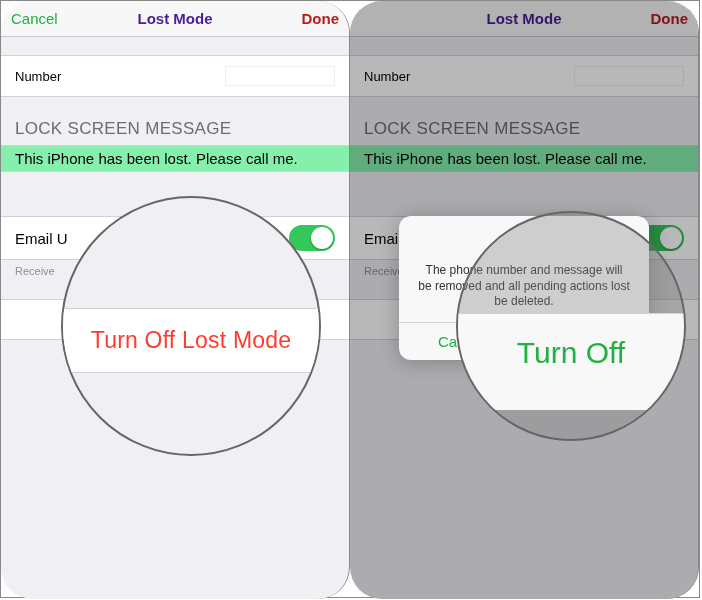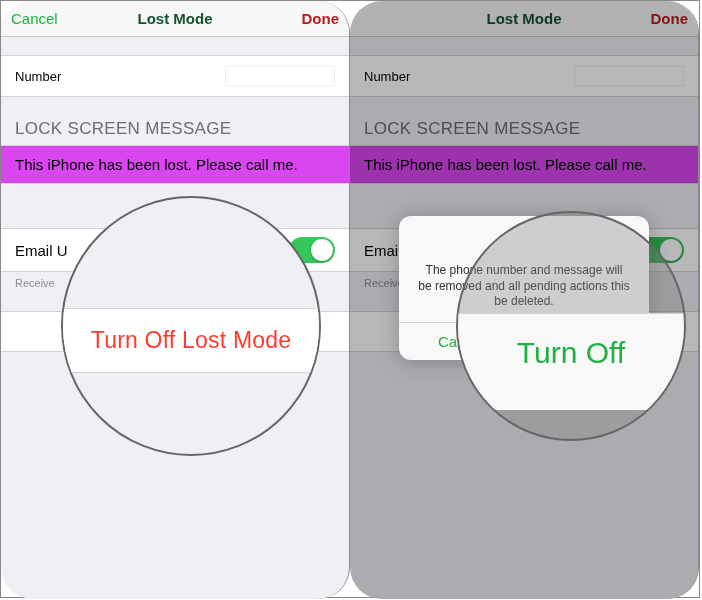--- a/index.html
+++ b/index.html
@@ -31,21 +31,21 @@
     height: 36px;
     background: #f7f7f8;
     border-bottom: 1px solid #c8c7cc;
     display: flex;
     align-items: center;
     justify-content: space-between;
     padding: 0 10px;
     font-size: 15px;
   }
   .nav-left { color: #1fb141; font-weight: 400; }
-  .nav-title { color: #14532d; font-weight: 600; font-size: 15px; position: absolute; left: 0; right: 0; text-align: center; pointer-events: none;}
+  .nav-title { color: #4c1d95; font-weight: 600; font-size: 15px; position: absolute; left: 0; right: 0; text-align: center; pointer-events: none;}
   .nav-right { color: #b91c1c; font-weight: 600; }
   .spacer-sm { height: 18px; background: #efeff4; }
   .row {
     background: #fff;
     border-top: 1px solid #d1d1d6;
     border-bottom: 1px solid #d1d1d6;
     padding: 10px 14px;
     display: flex;
     align-items: center;
     justify-content: space-between;
@@ -56,24 +56,24 @@
     width: 110px; height: 20px; background: #fff; border: 1px solid #eee;
   }
   .section-header {
     font-size: 17px;
     color: #6d6d72;
     padding: 22px 4px 6px 14px;
     text-transform: uppercase;
     letter-spacing: 0.3px;
   }
   .msg-row {
-    background: #d946ef;
-    border-top: 1px solid #d1d1d6;
-    border-bottom: 1px solid #d1d1d6;
-    padding: 10px 14px;
+    background: #86efac;
+    border-top: 1px solid #d1d1d6;
+    border-bottom: 1px solid #d1d1d6;
+    padding: 4px 14px;
     font-size: 15px;
     color: #000;
   }
   .toggle-row {
     background: #fff;
     border-top: 1px solid #d1d1d6;
     border-bottom: 1px solid #d1d1d6;
     padding: 8px 14px;
     display: flex;
     align-items: center;
@@ -222,21 +222,21 @@
     </div>
     <div class="footer-note">Receive</div>
     <div class="action-row">Turn Off Lost Mode</div>
 
     <div class="dim"></div>
 
     <div class="alert">
       <div class="alert-body">
         <div class="alert-msg">
           <span>The phone number and message will</span><br>
-          <span>be removed and all pending actions this</span><br>
+          <span>be removed and all pending actions lost</span><br>
           <span>be deleted.</span>
         </div>
       </div>
       <div class="alert-buttons">
         <div class="alert-btn">Cancel</div>
         <div class="alert-btn">Turn Off</div>
       </div>
     </div>
   </div>
 

